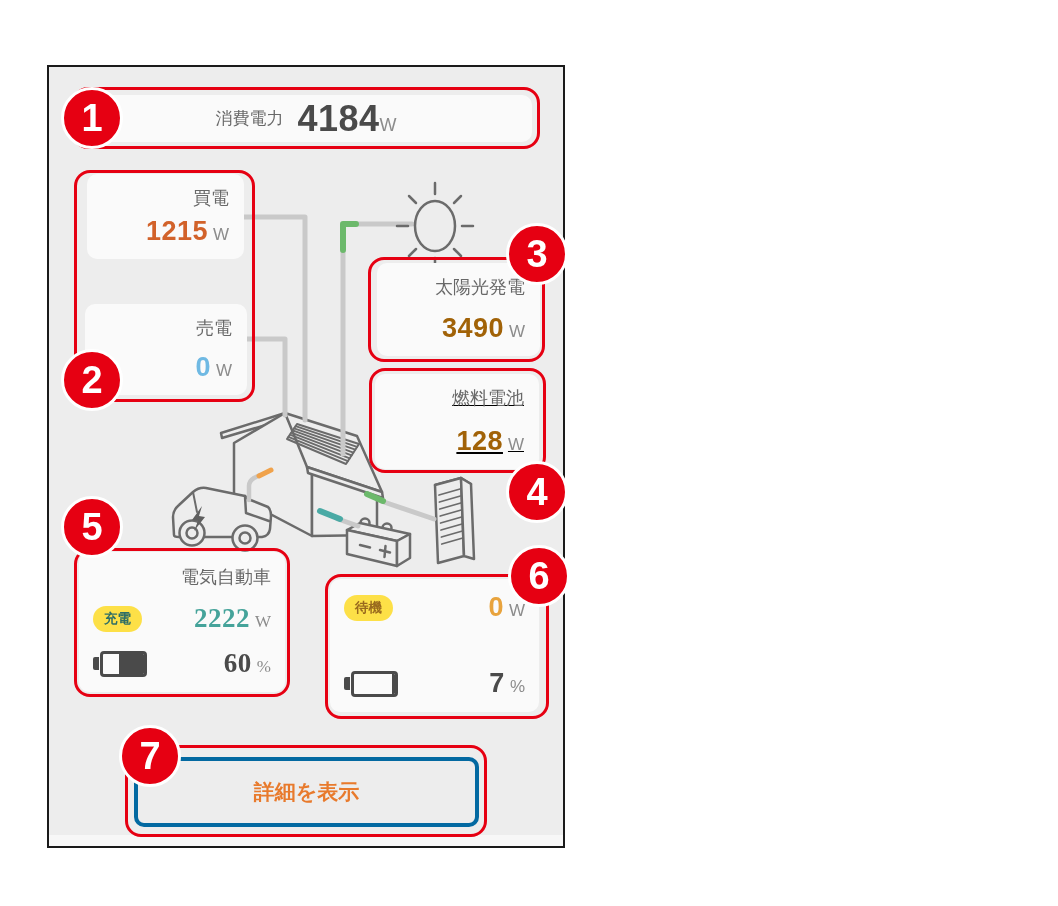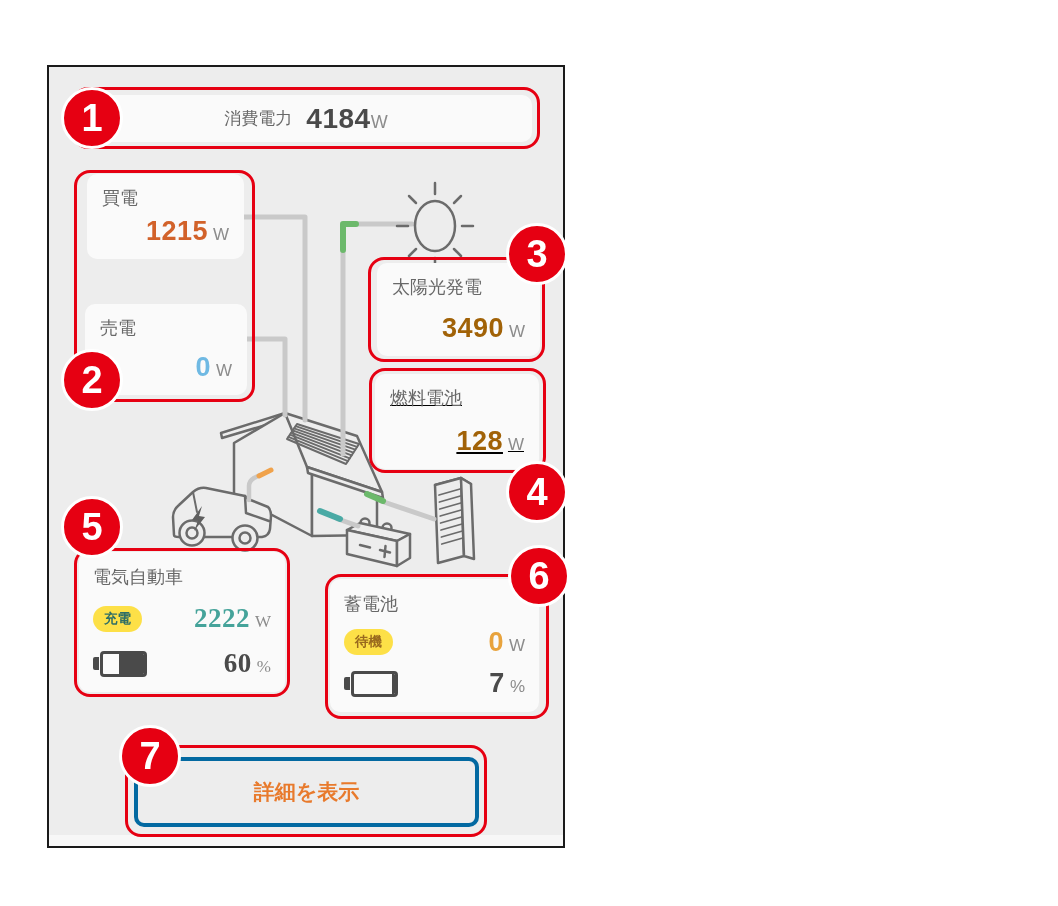--- a/index.html
+++ b/index.html
@@ -6,34 +6,34 @@
   html,body { width:1058px; height:906px; background:#ffffff; font-family:"Liberation Sans", sans-serif; }
   .panel {
     position:absolute; left:47px; top:65px; width:518px; height:783px;
     background:#ededed; border:2.5px solid #1a1a1a;
   }
   .abs { position:absolute; }
   .bottom-strip { left:0; right:0; bottom:0; height:11px; background:#f7f7f7; z-index:0; }
   .scene { position:absolute; left:0; top:0; width:513px; height:778px; z-index:0; }
 
   .card { background:#fafafa; border-radius:10px; z-index:1; }
-  .card-label { font-size:18px; color:#686868; }
+  .card-label { font-size:18px; color:#686868;text-align:right; }
   .val { font-weight:bold; font-size:27px; letter-spacing:0.5px; }
   .unit { font-size:17px; color:#8c8c8c; margin-left:5px; }
   .val-orange { color:#d2622a; }
   .val-blue { color:#6fb9e3; }
   .val-green { color:#a16207; }
   .val-teal { color:#45a39a; }
   .val-amber { color:#e8a33d; }
   .val-dark { color:#4a4a4a; }
 
   .consumption-card { left:31px; top:28px; width:452px; height:47px;
     display:flex; align-items:center; justify-content:center; gap:14px; }
   .consumption-card .card-label { font-size:17px; }
-  .consumption-card .val { font-size:28px; color:#4a4a4a; }
+  .consumption-card .val { font-size:36px; color:#4a4a4a; }
   .consumption-card .unit { font-size:18px; margin-left:0; }
 
   .simple-card { padding:12px 15px; display:flex; flex-direction:column; justify-content:space-between; }
   .vrow { display:flex; justify-content:flex-end; align-items:baseline; }
 
   .buy-card  { left:38px;  top:107px; width:157px; height:85px; }
   .sell-card { left:36px;  top:237px; width:162px; height:91px; }
   .solar-card{ left:328px; top:196px; width:163px; height:93px; }
   .fuel-card { left:326px; top:307px; width:164px; height:95px;text-decoration:underline; }
 
@@ -222,21 +222,20 @@
         </span>
       </span>
       <span class="vgroup">
         <span class="val val-dark">60</span>
         <span class="unit">%</span>
       </span>
     </div>
   </div>
 
   <div class="abs card device-card storage-card">
-    <div class="card-label">蓄電池</div>
     <div class="drow">
       <span class="badge badge-amber">待機</span>
       <span class="vgroup">
         <span class="val val-amber">0</span>
         <span class="unit">W</span>
       </span>
     </div>
     <div class="drow">
       <span class="batt">
         <span class="batt-nub"></span>

